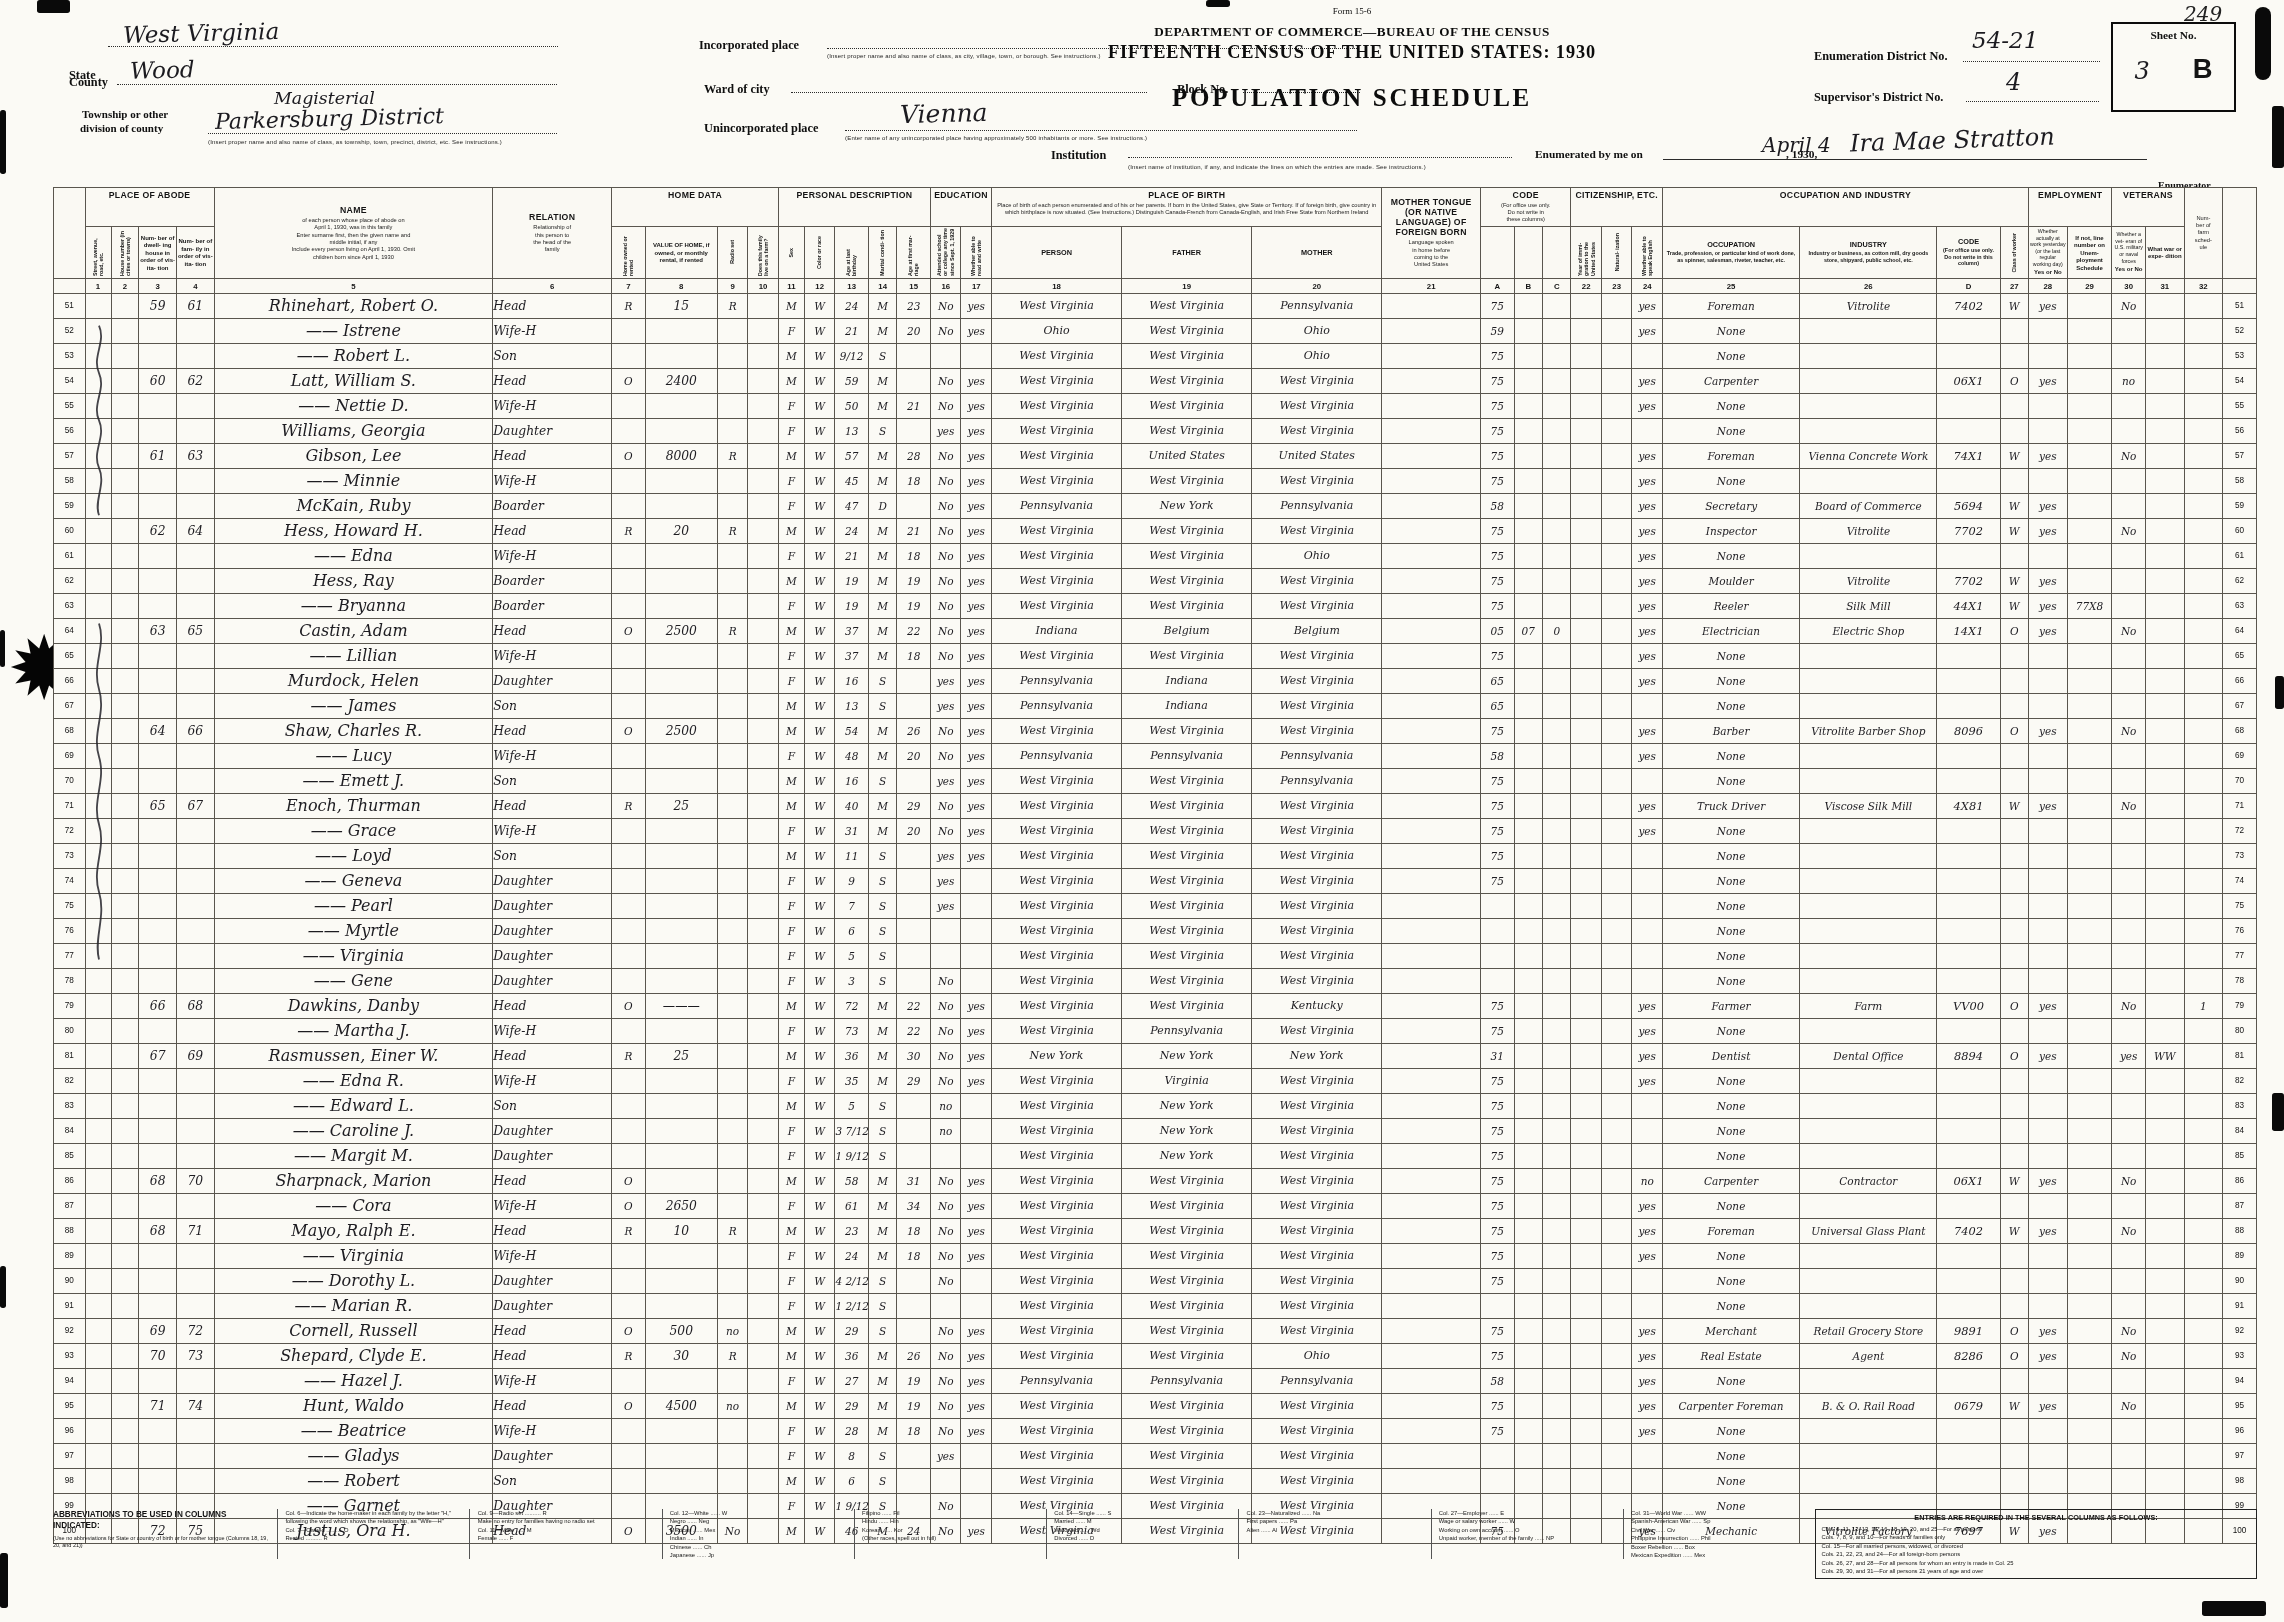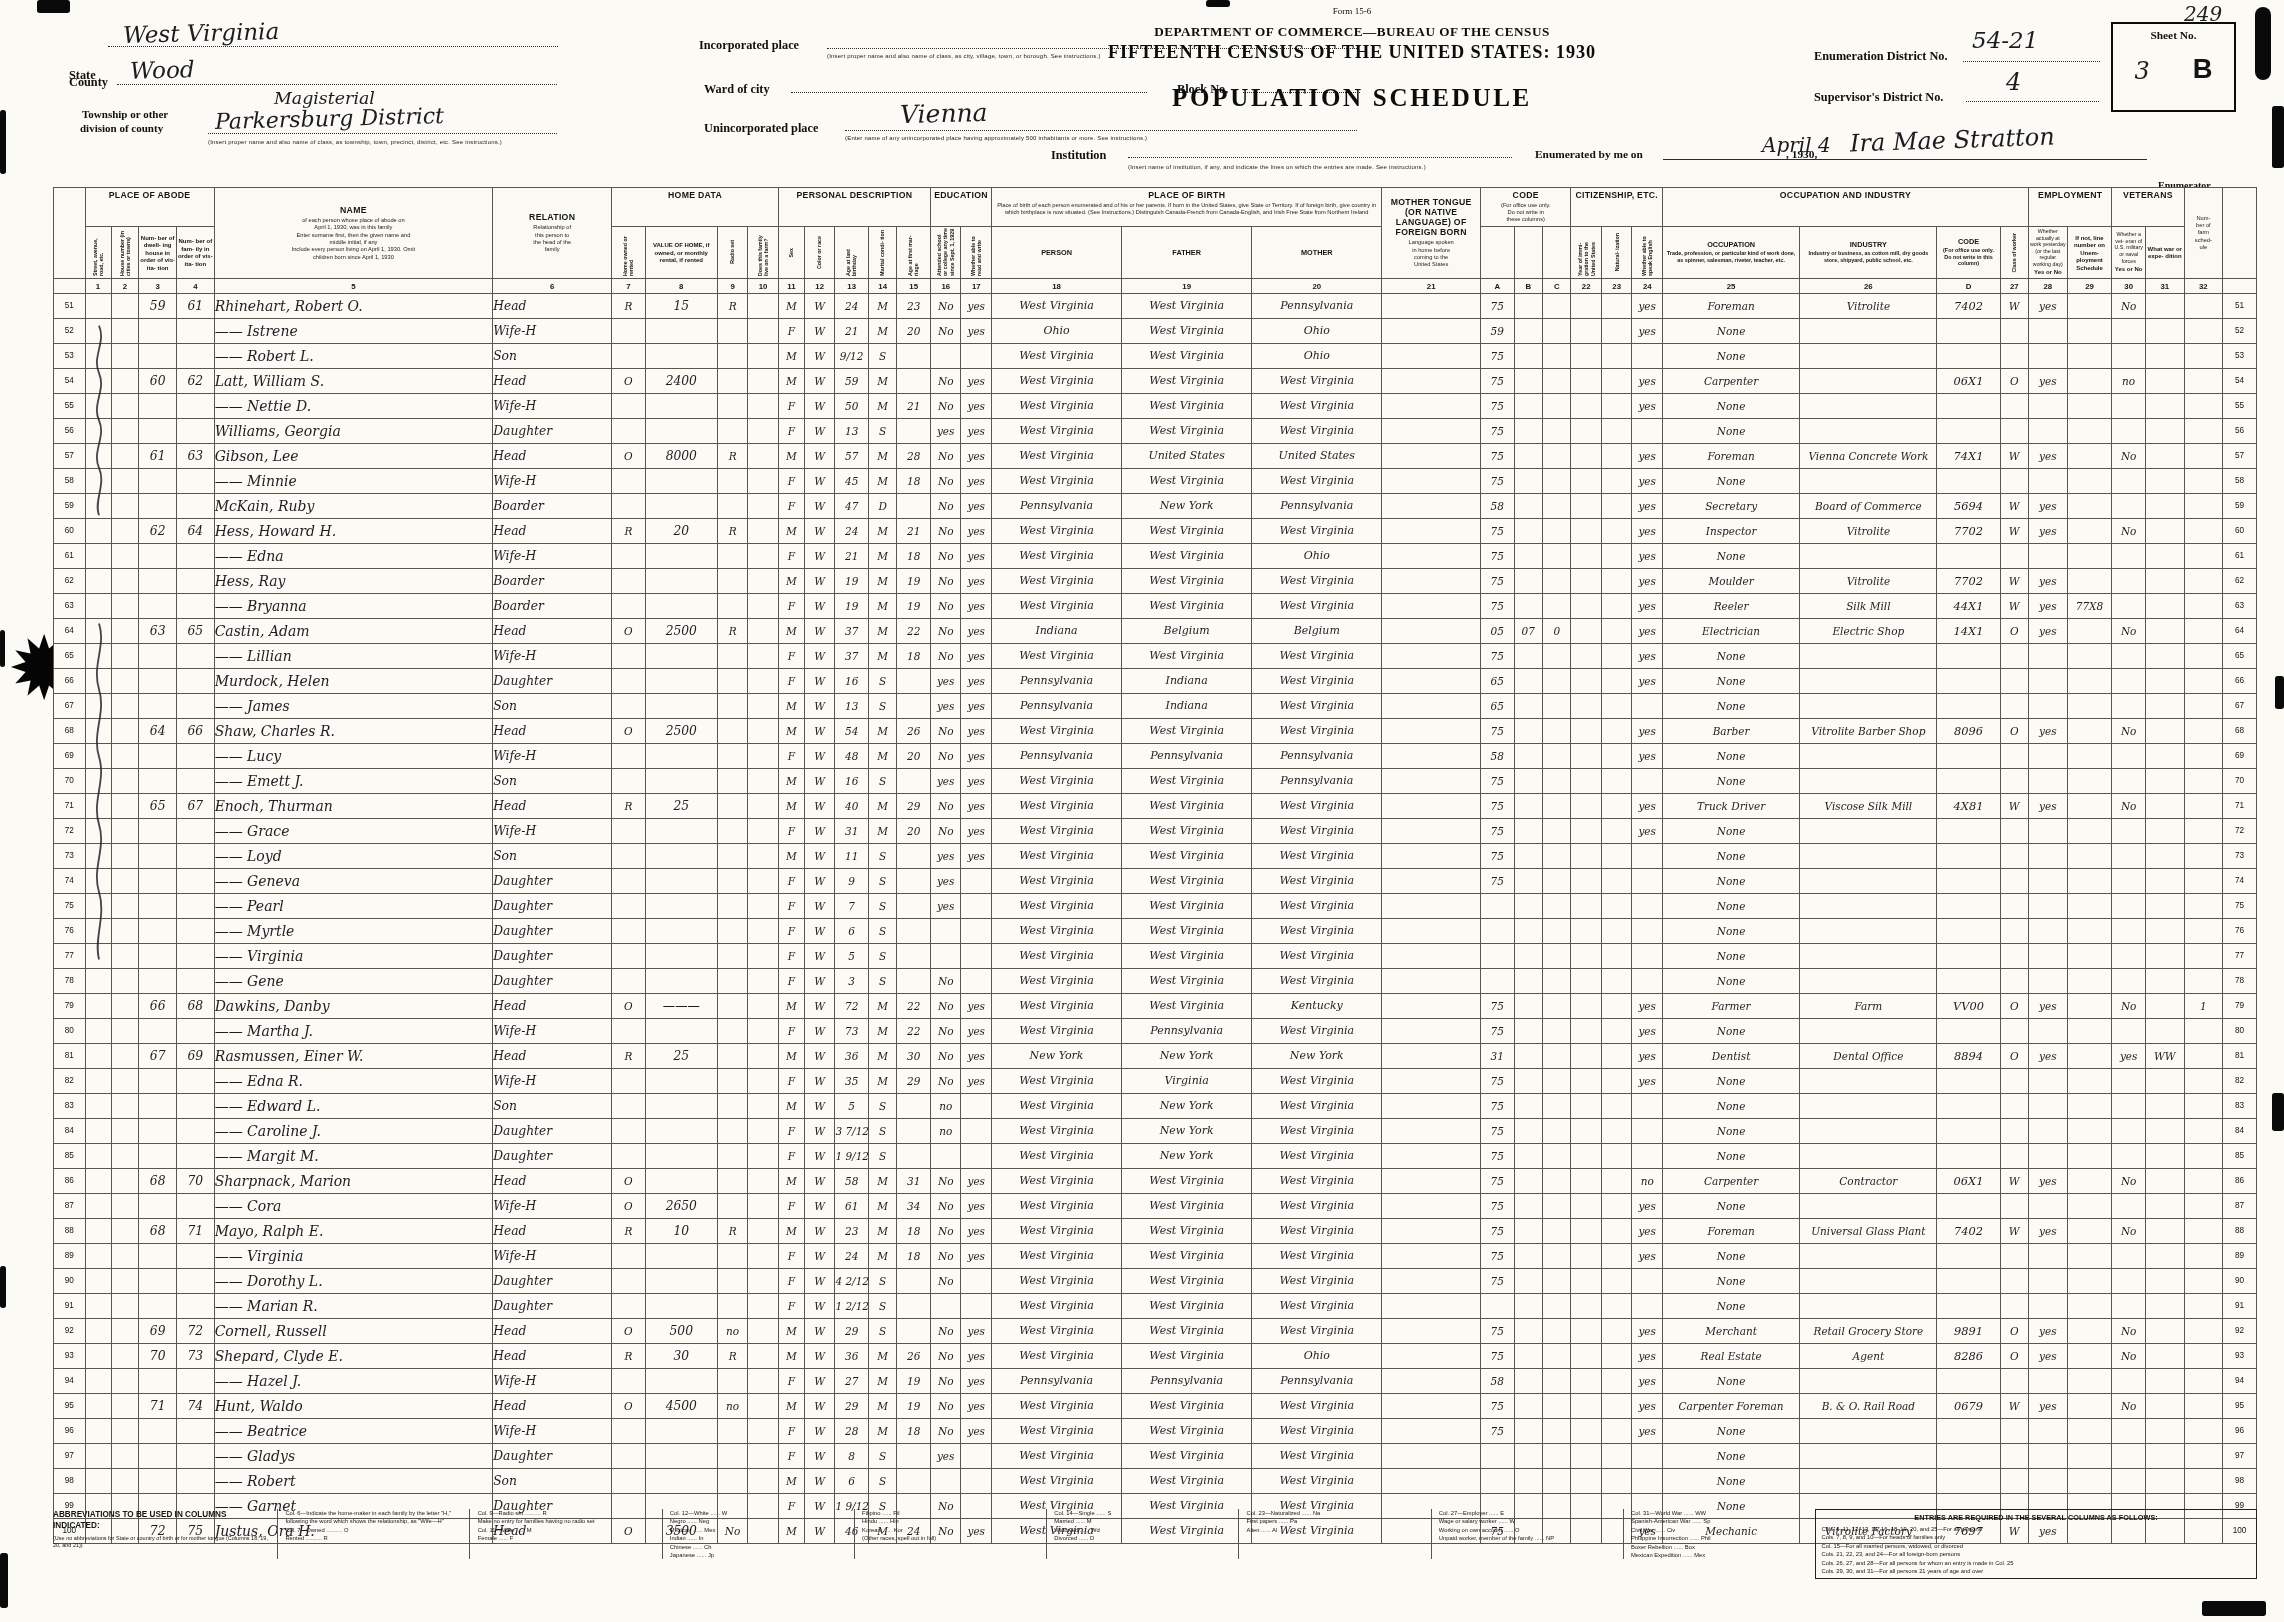--- a/index.html
+++ b/index.html
@@ -47,21 +47,21 @@
   .h.stk{font-size:5.5px;line-height:1.25;padding:0.9px;}
   .h.stk .chead{font-size:5.3px;font-weight:normal;}
   .h.stk .clabel{font-weight:bold;font-size:6px;margin-top:1.8px;}
   .h.sub{font-size:7.3px;font-weight:bold;vertical-align:middle;}
   .h.occ .chead{font-size:7.3px;font-weight:bold;}
   .h.occ .clabel{font-size:5.4px;line-height:1.25;padding:0.9px 1.8px;}
   th.num{height:13.7px;font-size:7.8px;font-weight:bold;text-align:center;vertical-align:middle;background:#faf9f3;}
   tbody td{height:24px;text-align:center;font-family:"DejaVu Serif",serif;font-style:italic;font-size:12px;color:#1d1c21;vertical-align:middle;white-space:nowrap;}
   tbody tr.fam-start td{border-top:1.8px solid #1d1c19;}
   td.c-n,td.c-nr{font-family:"Liberation Sans",sans-serif;font-style:normal;font-size:8.2px;color:#111;}
-  td.c-name{text-align:left;padding-left:7.3px;font-size:14px;}
+  td.c-name{text-align:center;padding-left:7.3px;font-size:16px;}
   td.c-rel{text-align:left;padding-left:5.5px;font-size:12.3px;}
   td.c-pb,td.c-pf,td.c-pm{font-size:11px;}
   td.c-occ,td.c-ind{font-size:10.5px;white-space:normal;line-height:1.0;}
   td.c-code{font-size:11.4px;}
   td.c-dw,td.c-fam,td.c-val{font-size:12.3px;}
   td.c-sex,td.c-race,td.c-age,td.c-mar,td.c-agem,td.c-sch,td.c-rw,td.c-eng,td.c-cls,td.c-work,td.c-vet,td.c-ca,td.c-cb,td.c-cc,td.c-radio,td.c-own,td.c-war,td.c-fs,td.c-unemp{font-size:10.5px;}
   .bl{border-left:1.8px solid #23211e !important;}
 
   .street-squiggle{position:absolute;}
 

